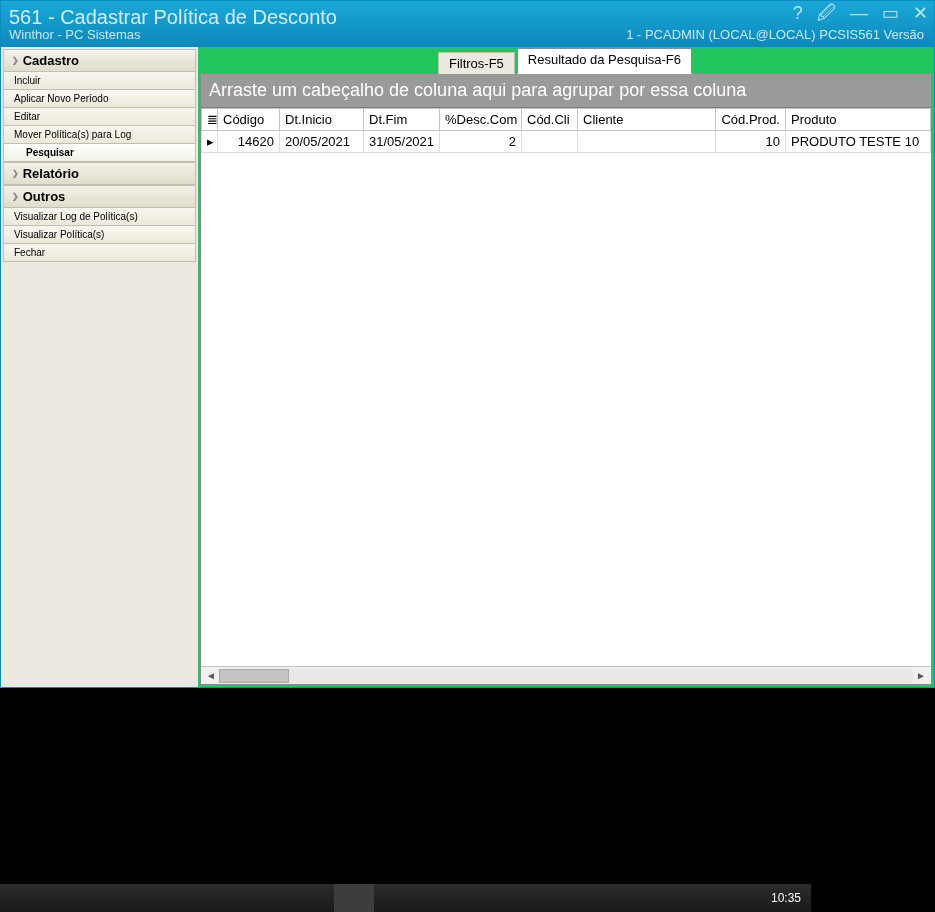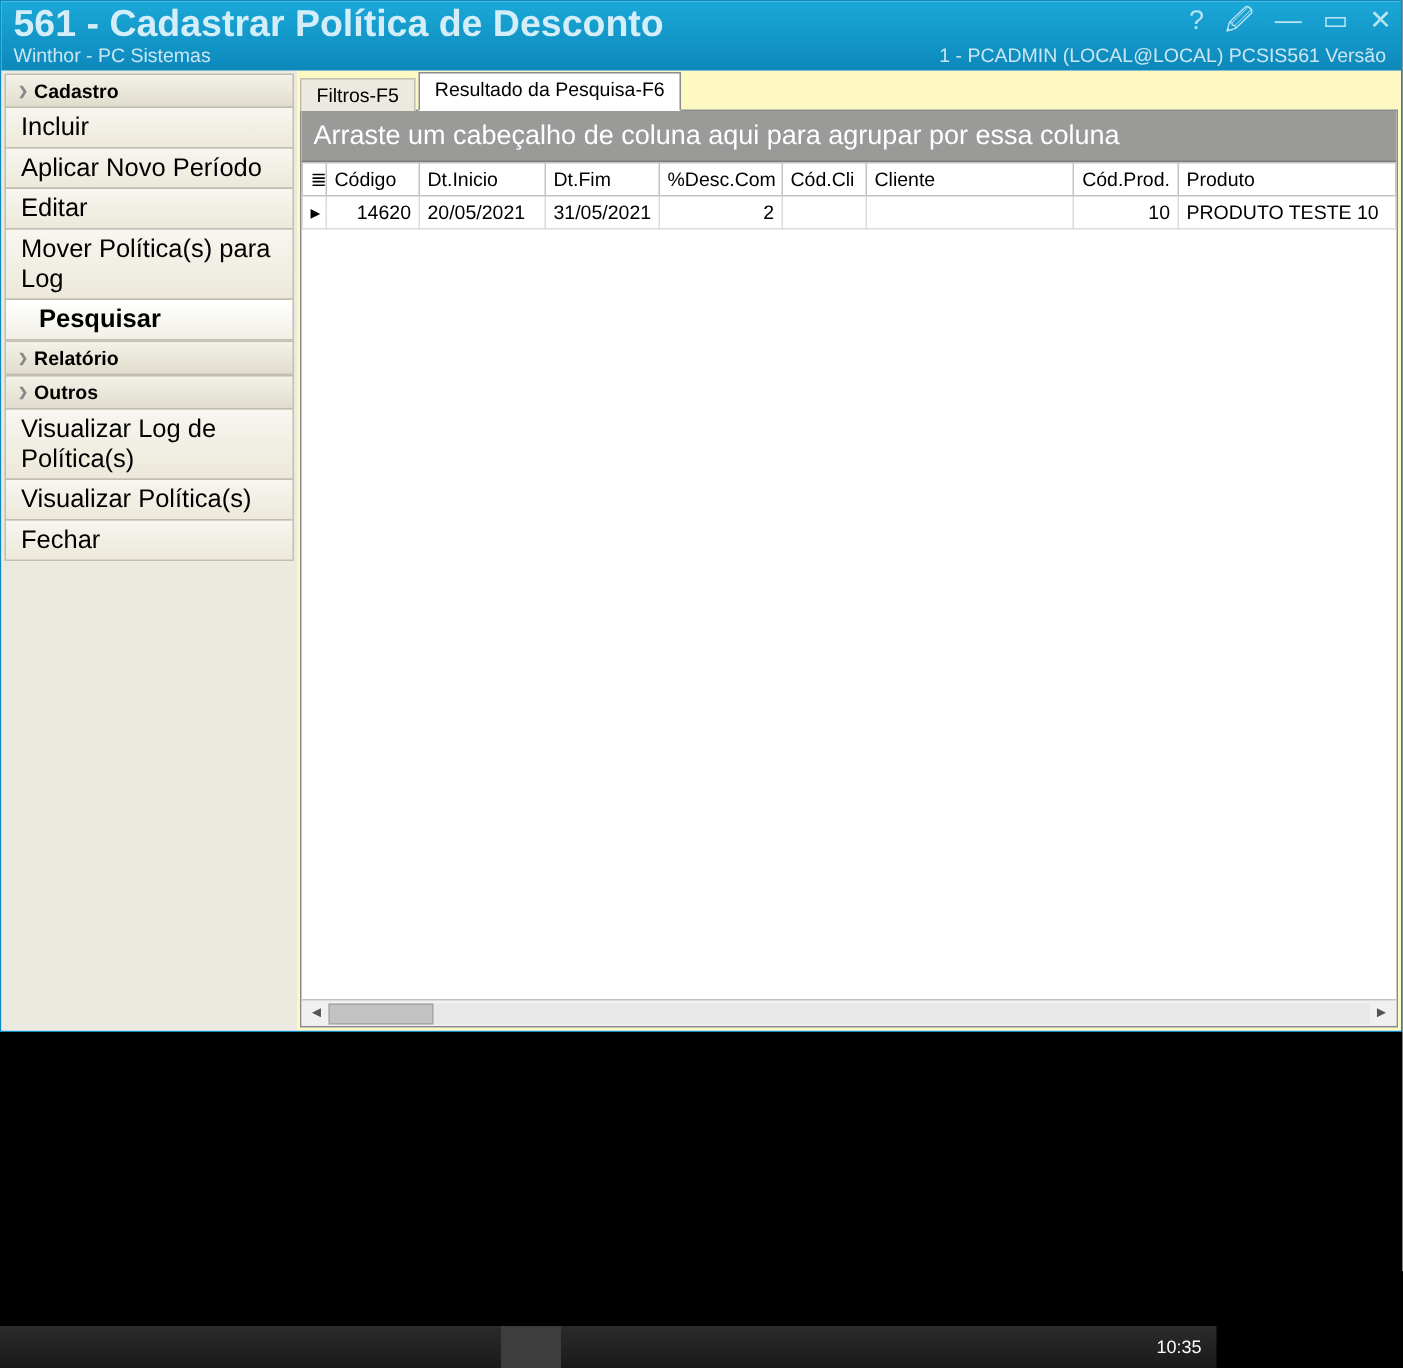--- a/index.html
+++ b/index.html
@@ -14,21 +14,21 @@
 
   .titlebar {
     height: 46px;
     background: linear-gradient(to bottom, #1aa8d8 0%, #0d88bb 100%);
     display: flex; flex-direction: column; justify-content: center;
     padding: 2px 10px 2px 8px;
     position: relative;
     color: #cfe8f3;
   }
   .titlebar .main-title {
-    font-size: 25px; font-weight: 700; color: #d3eef8;
+    font-size: 20px; font-weight: 400; color: #d3eef8;
     line-height: 1;
   }
   .titlebar .sub-row {
     display: flex; justify-content: space-between;
     font-size: 13px; color: #c9e6f1;
     margin-top: 0px;
   }
   .titlebar .controls {
     position: absolute; right: 6px; top: 3px;
     display: flex; gap: 14px; align-items: center;
@@ -53,34 +53,35 @@
     font-weight: bold;
     color: #000;
     display: flex; align-items: center;
     cursor: pointer;
   }
   .side-group-header .chev { font-size: 8px; color: #888; margin-right: 4px; }
   .side-item, .side-item-selected {
     background: linear-gradient(to bottom, #f7f6f0, #ece8da);
     border: 1px solid #c2beb0;
     padding: 3px 10px;
-    font-size: 17px; color: #000;
+    font-size: 10px; color: #000;
     cursor: pointer;
     margin-top: -1px;
   }
   .side-item-selected {
     background: linear-gradient(to bottom, #fff, #f2f0e6);
     font-weight: bold;
     padding-left: 22px;
   }
 
   .content {
-    flex: 1; background: #fef9c3; padding: 2px 2px 2px 2px;
+    flex: 1; background: #22c55e; padding: 2px 2px 2px 2px;
     display: flex; flex-direction: column;
     overflow: hidden;
+    align-items: center;
   }
 
   .tabs { display: flex; align-items: flex-end; height: 24px; }
   .tab {
     padding: 3px 10px; font-size: 13px;
     background: #ece9e0; border: 1px solid #c2beb0;
     border-bottom: none;
     cursor: pointer;
     margin-right: 2px;
     position: relative;

